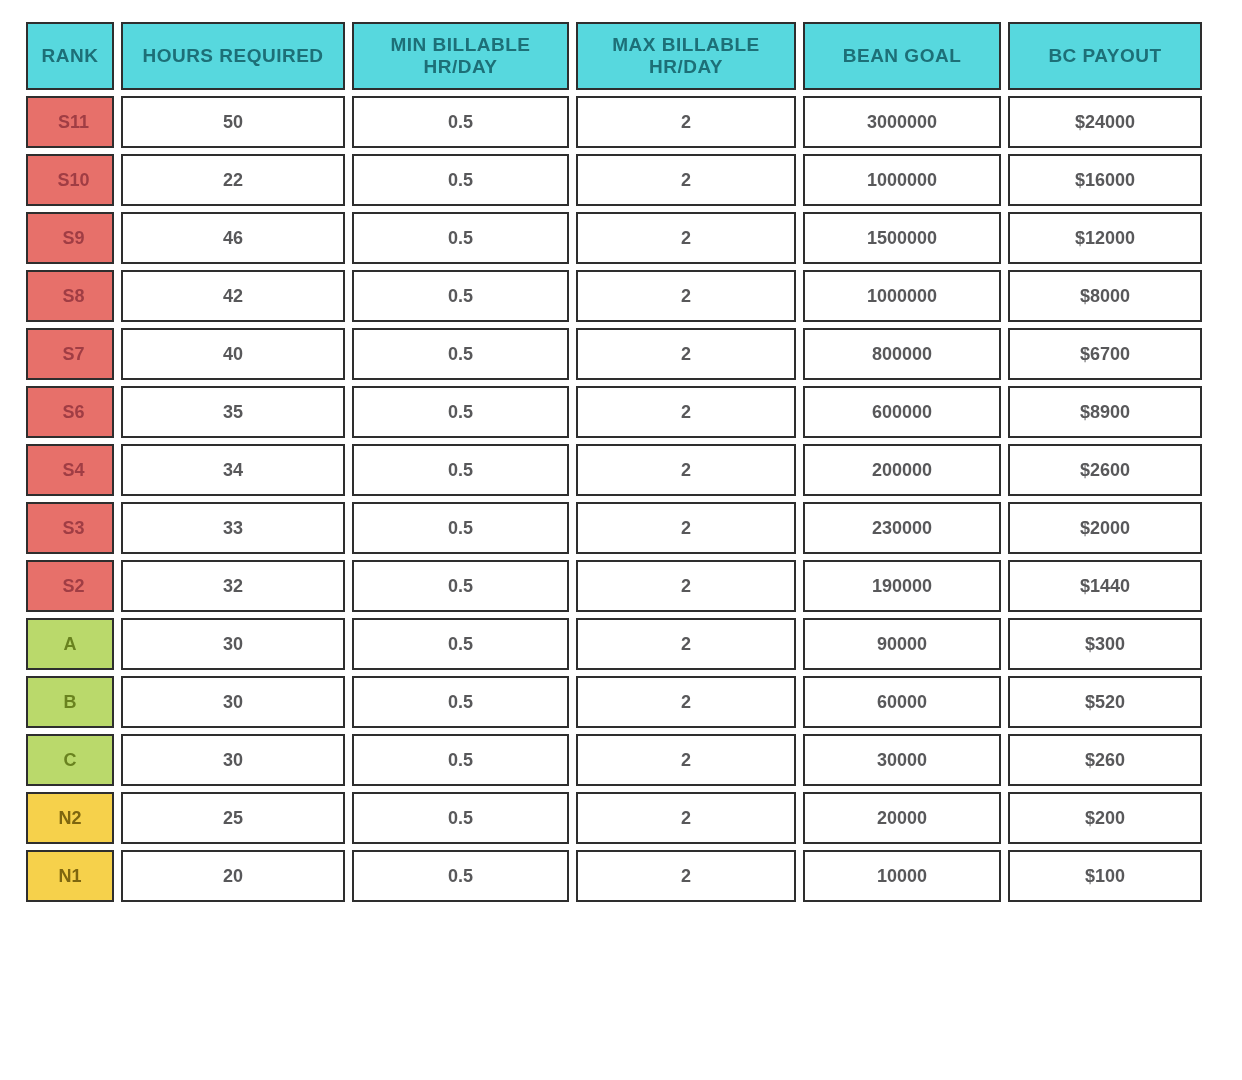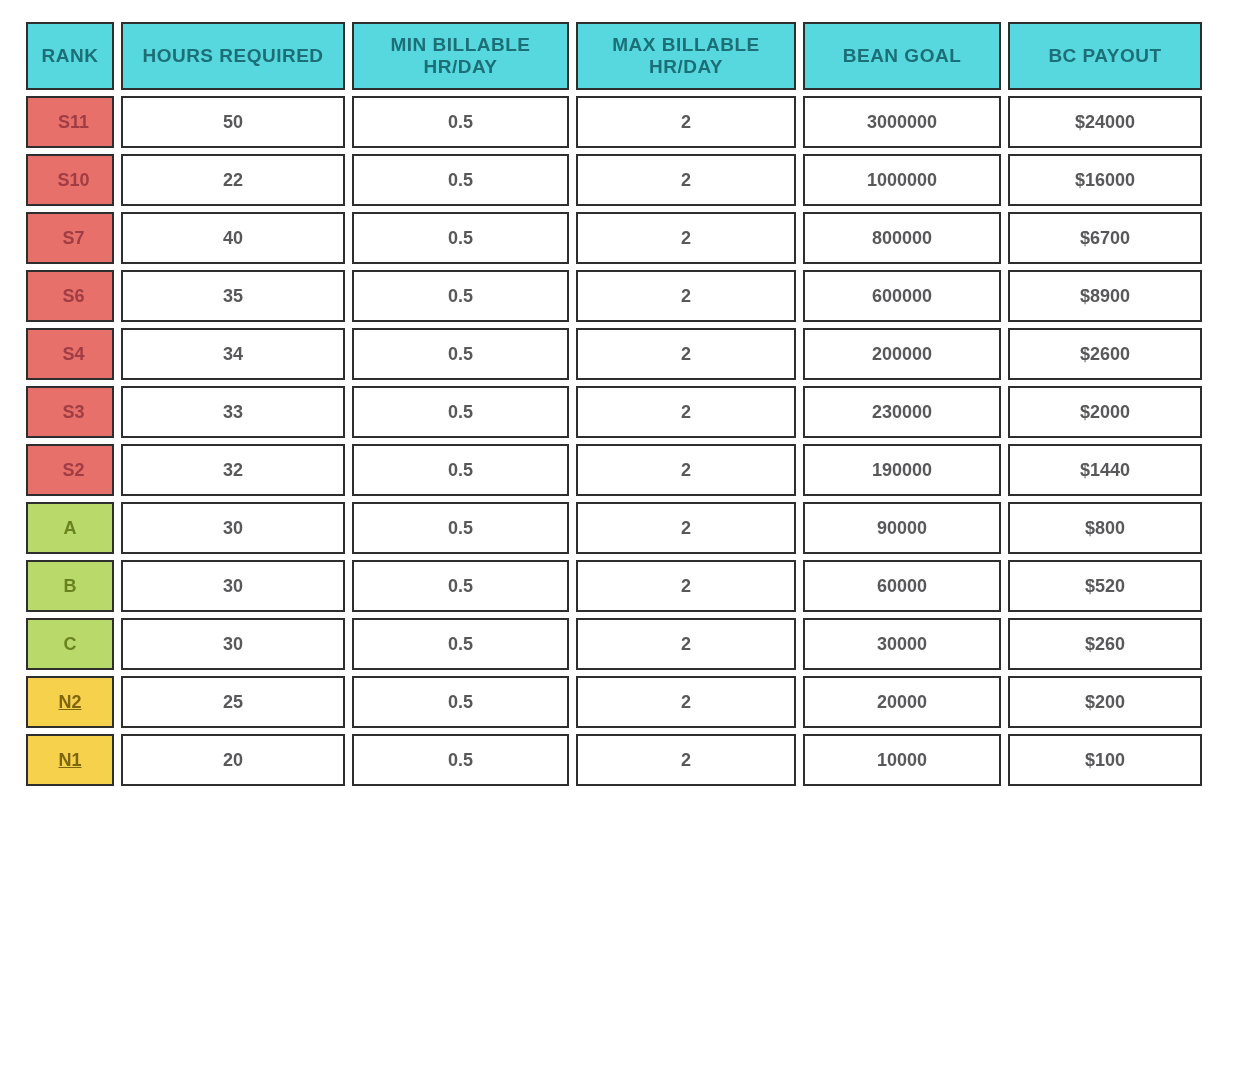--- a/index.html
+++ b/index.html
@@ -52,21 +52,20 @@
     color: var(--s-text, #a03d44);
     padding-left: 11px;
   }
   table.rank-table td.rank.tier-abc {
     background: var(--abc-bg, #bad96b);
     color: var(--abc-text, #69821f);
   }
   table.rank-table td.rank.tier-n {
     background: var(--n-bg, #f6d14b);
     color: var(--n-text, #7e660f);
-    text-decoration: underline;
   }
 </style>
 </head>
 <body>
 
 <div class="page">
   <table class="rank-table">
     <colgroup>
       <col style="width:88px">
       <col style="width:224px">
@@ -99,21 +98,37 @@
 
   <tr>
     <td class="rank tier-s">S10</td>
     <td>22</td>
     <td>0.5</td>
     <td>2</td>
     <td>1000000</td>
     <td>$16000</td>
   </tr>
 
-
+  <tr>
+    <td class="rank tier-s">S9</td>
+    <td>46</td>
+    <td>0.5</td>
+    <td>2</td>
+    <td>1500000</td>
+    <td>$12000</td>
+  </tr>
+
+  <tr>
+    <td class="rank tier-s">S8</td>
+    <td>42</td>
+    <td>0.5</td>
+    <td>2</td>
+    <td>1000000</td>
+    <td>$8000</td>
+  </tr>
 
   <tr>
     <td class="rank tier-s">S7</td>
     <td>40</td>
     <td>0.5</td>
     <td>2</td>
     <td>800000</td>
     <td>$6700</td>
   </tr>
 
@@ -154,21 +169,21 @@
     <td>$1440</td>
   </tr>
 
 
   <tr>
     <td class="rank tier-abc">A</td>
     <td>30</td>
     <td>0.5</td>
     <td>2</td>
     <td>90000</td>
-    <td>$800</td>
+    <td>$300</td>
   </tr>
 
   <tr>
     <td class="rank tier-abc">B</td>
     <td>30</td>
     <td>0.5</td>
     <td>2</td>
     <td>60000</td>
     <td>$520</td>
   </tr>

